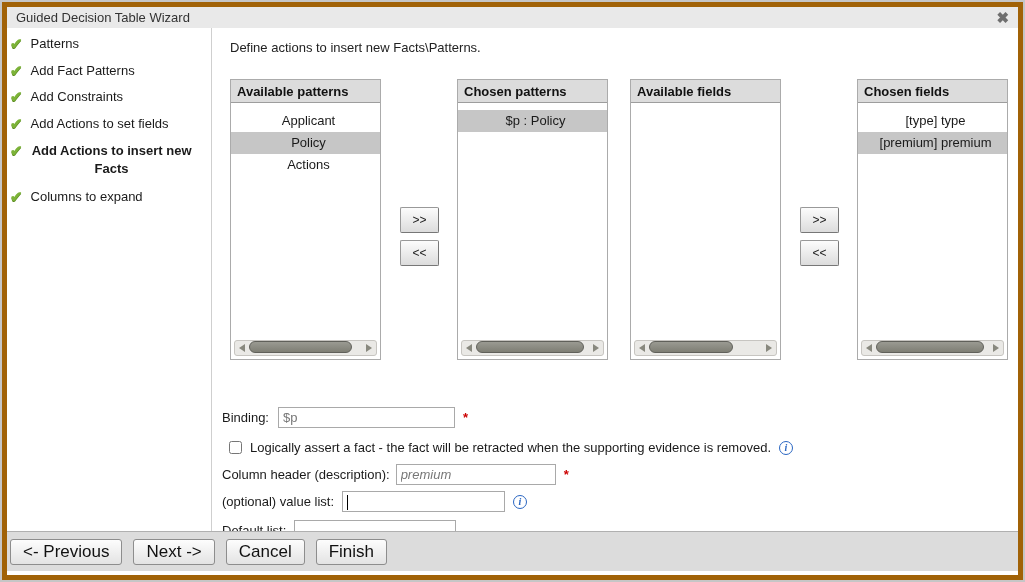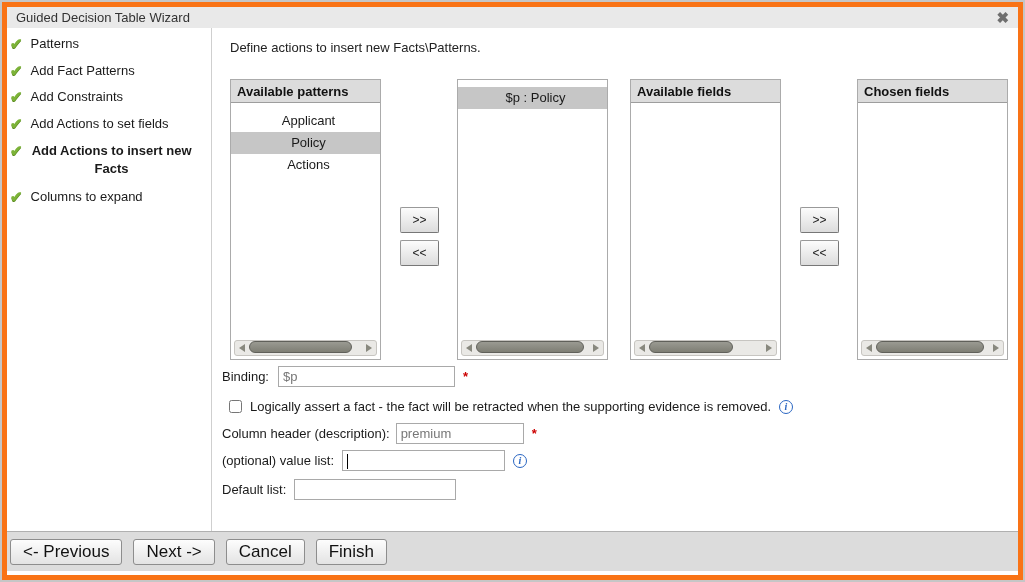--- a/index.html
+++ b/index.html
@@ -1,17 +1,17 @@
 <!DOCTYPE html>
 <html><head>
 <meta charset="utf-8">
 <style>
   * { margin:0; padding:0; box-sizing:border-box; }
   body { background:#e8e8e8; font-family:"Liberation Sans", sans-serif; }
-  .dialog { width:1025px; height:582px; border:2px solid #c6c6c6; background:#f97316; padding:5px; }
+  .dialog { width:1025px; height:582px; border:2px solid #c6c6c6; background:#a16207; padding:5px; }
   .inner { position:relative; width:1011px; height:568px; background:#fff; overflow:hidden; }
 
   .titlebar { position:absolute; left:0; top:0; width:100%; height:21px; background:#e9e9e9;
     display:flex; align-items:center; justify-content:space-between; padding:0 9px;
     font-size:13px; color:#333; }
   .close { color:#6e6e6e; font-size:15px; font-weight:bold; line-height:1; cursor:pointer; }
 
   .side-item { position:absolute; left:3px; display:flex; gap:8px; font-size:13px; color:#1a1a1a; line-height:18px; }
   .check { color:#7cb338; font-size:15px; font-weight:bold; text-shadow:0 1px 0 #5a8a1e; }
   .side-item.active .side-label { font-weight:bold; width:162px;text-align:center; }
@@ -33,21 +33,21 @@
   .sb-left  { left:4px;  border-right:6px solid #88887e; }
   .sb-right { right:4px; border-left:6px solid #88887e; }
   .sb-thumb { position:absolute; top:0; height:12px; background:linear-gradient(#9a9a92,#7e7e74);
     border:1px solid #60605a; border-radius:7px; }
 
   .xfer { position:absolute; top:200px; display:flex; flex-direction:column; gap:7px; }
   .xbtn { width:39px; height:26px; font-family:inherit; font-size:12px; color:#222;
     background:linear-gradient(#fcfcfc,#dcdcdc); border:1px solid #999;
     border-right-color:#777; border-bottom-color:#777; border-radius:2px; cursor:pointer; }
 
-  .frow { position:absolute; display:flex; align-items:center; font-size:13px; color:#1a1a1a; }
+  .frow { position:absolute; display:flex; align-items:center; font-size:13px; color:#1a1a1a;margin-top:41px; }
   input.txt { font-family:inherit; font-size:13px; color:#777; border:1px solid #a9a9a9;
     padding:1px 4px; height:21px; background:#fff; }
   .vl-wrap { position:relative; }
   .vl-input { border:2px solid #000; height:22px; }
   .caret { position:absolute; left:5px; top:4px; width:1px; height:15px; background:#000; }
   .req { color:#cc0000; font-weight:bold; margin-left:8px; }
   .info { display:inline-block; width:14px; height:14px; border:1px solid #2a66c2; border-radius:50%;
     color:#2a66c2; font-family:"Liberation Serif", serif; font-style:italic; font-weight:bold;
     font-size:10px; line-height:12px; text-align:center; margin-left:8px; flex:none; }
   input[type=checkbox] { width:13px; height:13px; margin:0; accent-color:#fff; }
@@ -110,20 +110,21 @@
         <span class="sb-arrow sb-right"></span>
       </div>
     </div>
 
     <div class="xfer" style="left:393px">
       <button class="xbtn">&gt;&gt;</button>
       <button class="xbtn">&lt;&lt;</button>
     </div>
 
     <div class="listbox" style="left:450px">
+      <div class="lb-head">Chosen patterns</div>
       <div class="lb-body">
         <div class="lb-row sel">$p : Policy</div>
       </div>
       <div class="hscroll">
         <span class="sb-arrow sb-left"></span>
         <div class="sb-thumb" style="left:14px;width:108px"></div>
         <span class="sb-arrow sb-right"></span>
       </div>
     </div>
 
@@ -136,20 +137,24 @@
       </div>
     </div>
 
     <div class="xfer" style="left:793px">
       <button class="xbtn">&gt;&gt;</button>
       <button class="xbtn">&lt;&lt;</button>
     </div>
 
     <div class="listbox" style="left:850px">
       <div class="lb-head">Chosen fields</div>
+      <div class="lb-body">
+        <div class="lb-row">[type] type</div>
+        <div class="lb-row sel">[premium] premium</div>
+      </div>
       <div class="hscroll">
         <span class="sb-arrow sb-left"></span>
         <div class="sb-thumb" style="left:14px;width:108px"></div>
         <span class="sb-arrow sb-right"></span>
       </div>
     </div>
 
     <div class="frow" style="left:215px; top:359px">
       <span>Binding:</span>
       <input class="txt" style="width: 177px; margin-left: 9px;" value="$p">
@@ -157,21 +162,21 @@
     </div>
 
     <div class="frow" style="left:222px; top:392px">
       <input type="checkbox" style="">
       <span style="margin-left:8px">Logically assert a fact - the fact will be retracted when the supporting evidence is removed.</span>
       <span class="info">i</span>
     </div>
 
     <div class="frow" style="left:215px; top:416px">
       <span>Column header (description):</span>
-      <input class="txt" style="width: 128px; margin-left: 6px;" value="premium">
+      <input class="txt" style="width: 160px; margin-left: 6px; font-style: italic;" value="premium">
       <span class="req">*</span>
     </div>
 
     <div class="frow" style="left:215px; top:443px">
       <span>(optional) value list:</span>
       <span class="vl-wrap" style="margin-left:8px">
         <input class="txt vl-input" style="width: 163px;" value="">
         <span class="caret"></span>
       </span>
       <span class="info">i</span>

